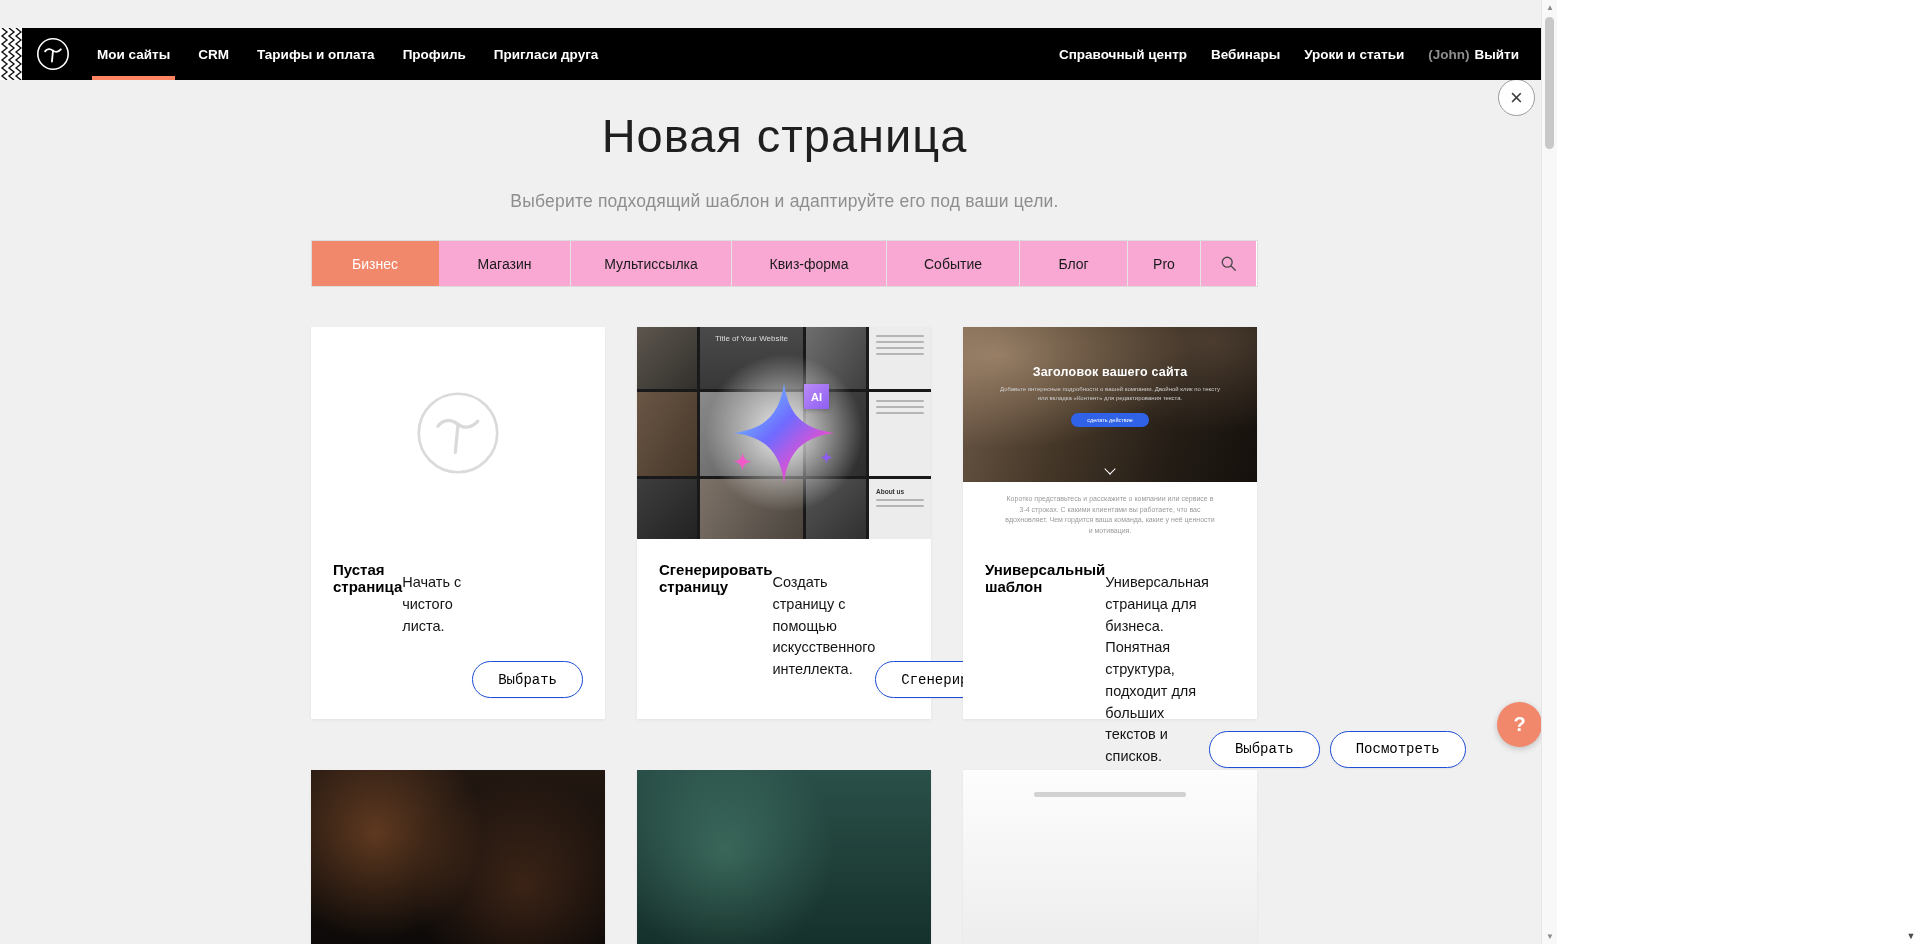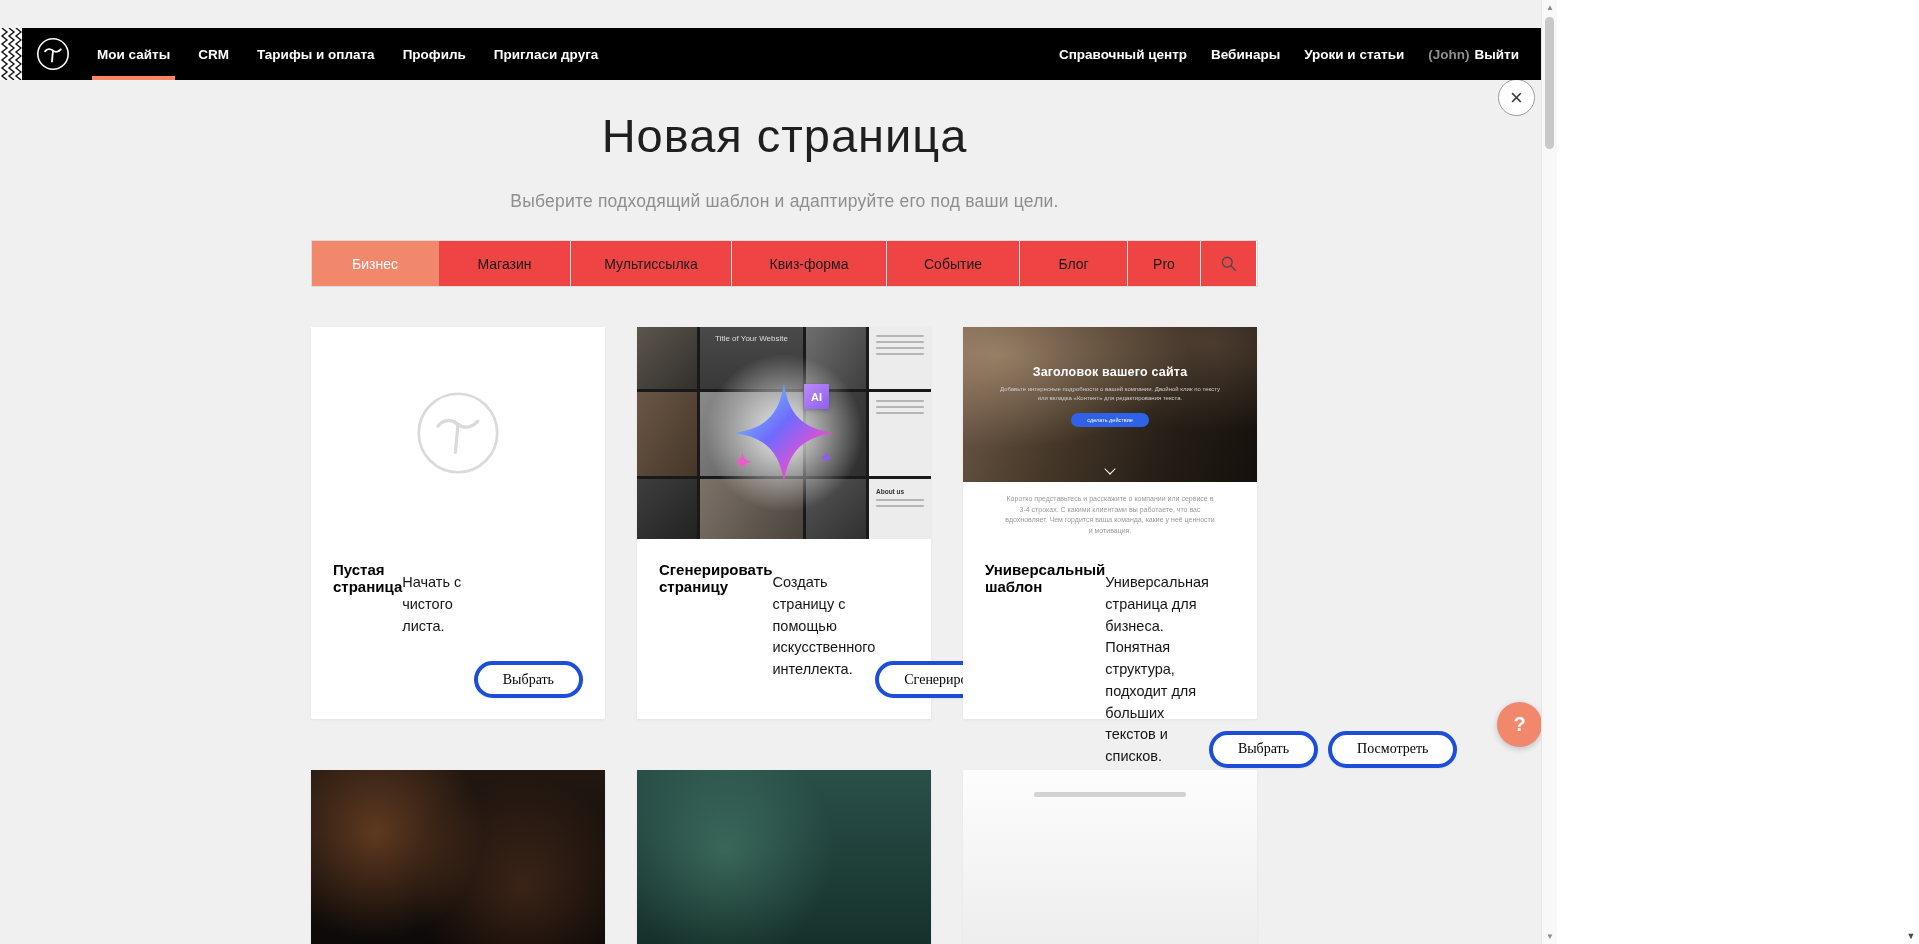--- a/index.html
+++ b/index.html
@@ -46,37 +46,37 @@
   .page-title{margin-top:56px;text-align:center;font-size:47px;font-weight:200;
     letter-spacing:1px;color:#1f1f1f;}
   .page-subtitle{margin-top:28px;text-align:center;font-size:17.5px;
     color:#8e8e8e;letter-spacing:.2px;}
 
   
   .tabs{margin-top:28px;display:flex;height:47px;background:#fff;
     border:1px solid #dcdcdc;}
   .tab{flex:0 0 auto;display:flex;align-items:center;justify-content:center;
     font-size:14px;color:#1a1a1a;border-right:1px solid #e4e4e4;cursor:pointer;
-    background:#ef4444;height:100%;}
+    background:#f9a8d4;height:100%;}
   .tab:last-child{border-right:none;}
   .tab.active{background:var(--accent,#f1876b);color:#fff;border-right-color:var(--accent,#f1876b);}
   .tab-search svg{width:17px;height:17px;stroke:#4a4a4a;}
 
   
   .cards{margin-top:40px;display:flex;gap:32px;}
   .card{width:294px;height:392px;background:#fff;display:flex;
     flex-direction:column;box-shadow:0 1px 3px rgba(0,0,0,.06);}
   .card-media{position:relative;height:212px;overflow:hidden;flex:0 0 212px;}
   .card-info{flex:1;display:flex;flex-direction:row;padding:22px 22px 21px;}
   .card-title{font-size:15px;font-weight:700;color:#000;}
   .card-desc{margin-top:11px;font-size:14.5px;line-height:1.5;color:#141414;}
   .card-footer{margin-top:auto;display:flex;gap:10px;}
-  .pill{background:#fff;border:4px solid #1d4ed8;border-radius:20px;height:37px;
+  .pill{background:#fff;border:1px solid #1d4ed8;border-radius:20px;height:37px;
     padding:0 25px;font-size:14px;color:#000;cursor:pointer;
-    box-shadow:0 1px 2px rgba(0,0,0,.06);font-family:Liberation Serif, serif;}
+    box-shadow:0 1px 2px rgba(0,0,0,.06);font-family:Liberation Mono, monospace;}
 
   
   .blank-media{display:flex;align-items:center;justify-content:center;background:#fff;}
   .watermark{width:86px;height:86px;color:#dadada;}
   .watermark svg{width:100%;height:100%;}
 
   
   .collage{display:grid;grid-template-columns:60px 1fr 60px 62px;
     grid-template-rows:62px 84px 1fr;gap:3px;background:#191919;}
   .tile{overflow:hidden;}

